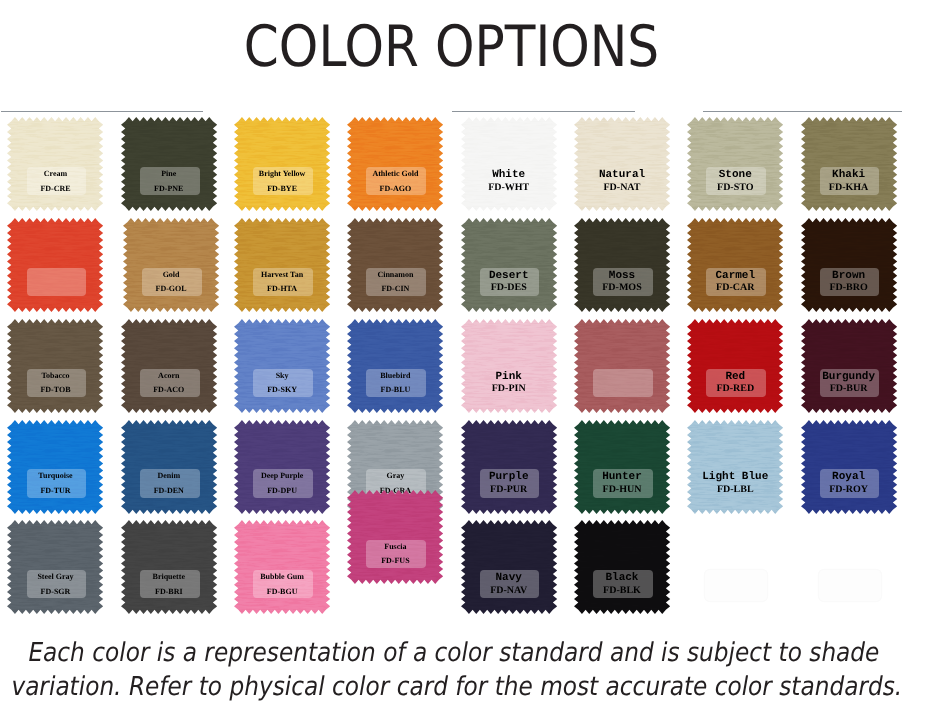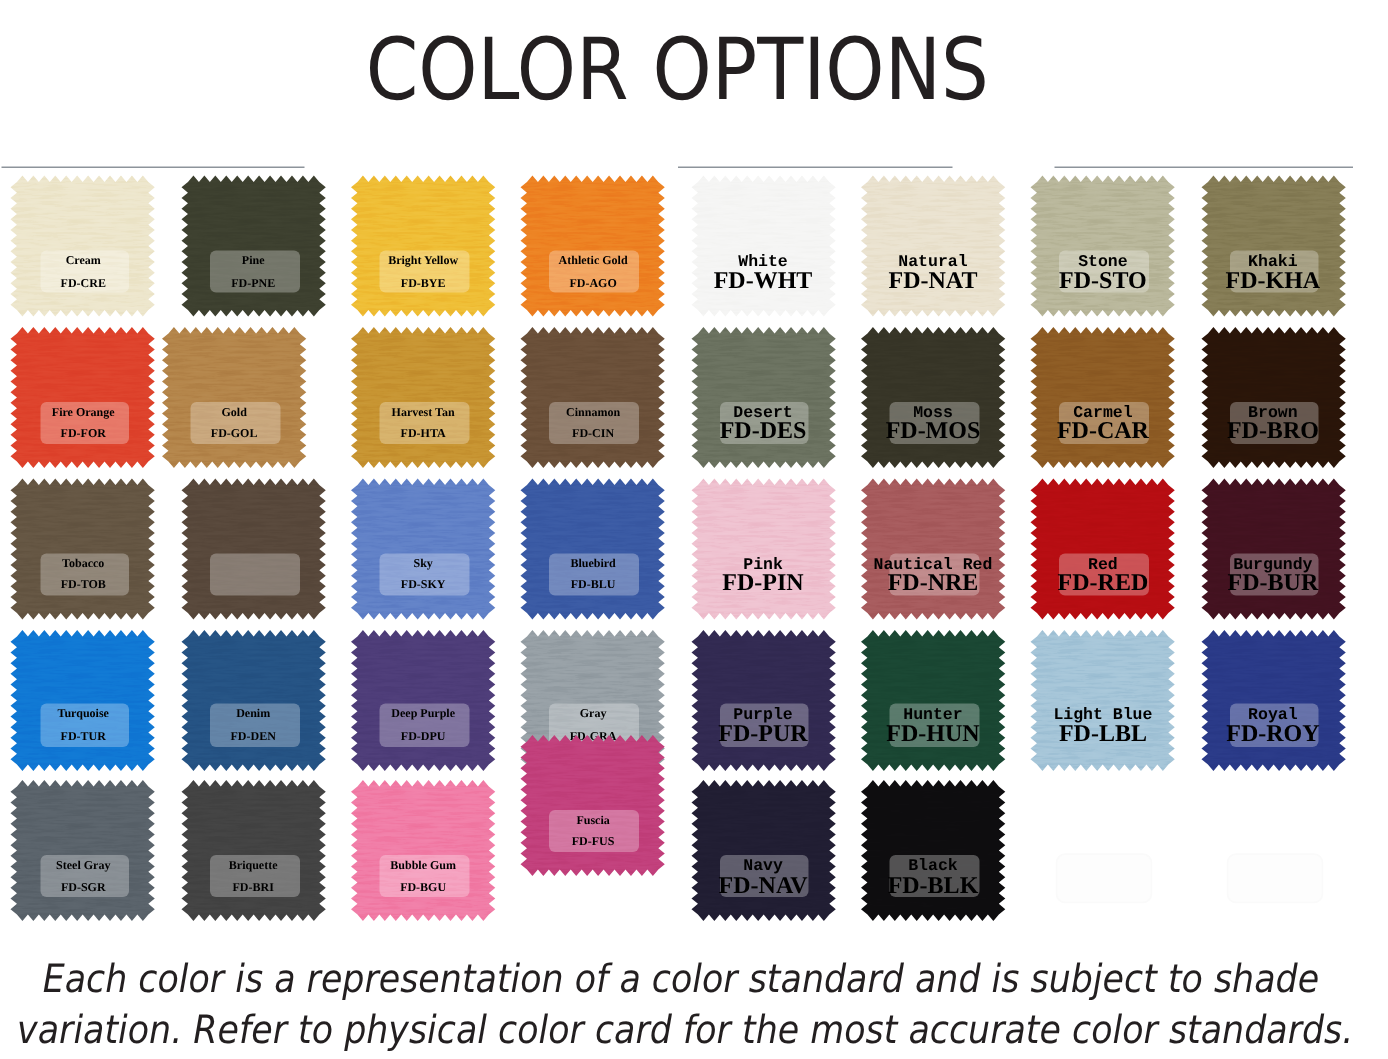--- a/index.html
+++ b/index.html
@@ -22,21 +22,21 @@
   .label-box{position:absolute;left:19.2px;top:49.8px;width:59.7px;height:28.3px;
       border-radius:4px;background:rgba(255,255,255,.285);}
   .swatch.empty .label-box{left:18px;top:50px;width:62px;height:31px;border-radius:5px;
       background:#fdfdfd;box-shadow:0 0 0 1.2px #fafafa;}
   .label-text{position:absolute;left:0;top:49.8px;width:96.2px;height:29px;text-align:center;
       font-family:"Liberation Serif",serif;color:#000000;}
   .label-text .nm{display:block;font-size:8px;line-height:14.5px;font-weight:700;}
   .label-text .cd{display:block;font-size:8px;line-height:14.5px;font-weight:700;}
   .swatch.lg .label-text{top:52.8px;}
   .swatch.lg .label-text .nm{font-size:11px;line-height:11.5px;font-weight:700;font-family:Liberation Mono, monospace;}
-  .swatch.lg .label-text .cd{font-size:16px;line-height:11.5px;font-weight:700;}
+  .swatch.lg .label-text .cd{font-size:10px;line-height:11.5px;font-weight:700;}
 
   #footer{position:absolute;left:0;top:635.5px;width:925px;text-align:center;
       font-family:"DejaVu Sans",sans-serif;font-weight:400;font-size:26px;
       line-height:34.5px;color:#231f20;}
   #footer div{white-space:nowrap;transform:scaleX(.8935);transform-origin:50% 50%;}
   #footer{margin-left:0px;font-style:italic;}
   #footer div:first-child{margin-left:-22px;}
   #footer div:last-child{margin-left:-40px;}
 </style>
 </head>
@@ -193,26 +193,22 @@
         <svg viewBox="0 0 96.2 94">
           <defs>
             <clipPath id="c8">
               <path d="M4.30,4.30 L7.95,0.00 L11.60,4.30 L15.25,0.00 L18.90,4.30 L22.55,0.00 L26.20,4.30 L29.85,0.00 L33.50,4.30 L37.15,0.00 L40.80,4.30 L44.45,0.00 L48.10,4.30 L51.75,0.00 L55.40,4.30 L59.05,0.00 L62.70,4.30 L66.35,0.00 L70.00,4.30 L73.65,0.00 L77.30,4.30 L80.95,0.00 L84.60,4.30 L88.25,0.00 L91.90,4.30 L96.20,7.86 L91.90,11.42 L96.20,14.98 L91.90,18.53 L96.20,22.09 L91.90,25.65 L96.20,29.21 L91.90,32.77 L96.20,36.33 L91.90,39.88 L96.20,43.44 L91.90,47.00 L96.20,50.56 L91.90,54.12 L96.20,57.67 L91.90,61.23 L96.20,64.79 L91.90,68.35 L96.20,71.91 L91.90,75.47 L96.20,79.03 L91.90,82.58 L96.20,86.14 L91.90,89.70 L88.25,94.00 L84.60,89.70 L80.95,94.00 L77.30,89.70 L73.65,94.00 L70.00,89.70 L66.35,94.00 L62.70,89.70 L59.05,94.00 L55.40,89.70 L51.75,94.00 L48.10,89.70 L44.45,94.00 L40.80,89.70 L37.15,94.00 L33.50,89.70 L29.85,94.00 L26.20,89.70 L22.55,94.00 L18.90,89.70 L15.25,94.00 L11.60,89.70 L7.95,94.00 L4.30,89.70 L0.00,86.14 L4.30,82.58 L0.00,79.03 L4.30,75.47 L0.00,71.91 L4.30,68.35 L0.00,64.79 L4.30,61.23 L0.00,57.67 L4.30,54.12 L0.00,50.56 L4.30,47.00 L0.00,43.44 L4.30,39.88 L0.00,36.32 L4.30,32.77 L0.00,29.21 L4.30,25.65 L0.00,22.09 L4.30,18.53 L0.00,14.97 L4.30,11.42 L0.00,7.86 L4.30,4.30 Z"></path>
             </clipPath>
           </defs>
           <path d="M4.30,4.30 L7.95,0.00 L11.60,4.30 L15.25,0.00 L18.90,4.30 L22.55,0.00 L26.20,4.30 L29.85,0.00 L33.50,4.30 L37.15,0.00 L40.80,4.30 L44.45,0.00 L48.10,4.30 L51.75,0.00 L55.40,4.30 L59.05,0.00 L62.70,4.30 L66.35,0.00 L70.00,4.30 L73.65,0.00 L77.30,4.30 L80.95,0.00 L84.60,4.30 L88.25,0.00 L91.90,4.30 L96.20,7.86 L91.90,11.42 L96.20,14.98 L91.90,18.53 L96.20,22.09 L91.90,25.65 L96.20,29.21 L91.90,32.77 L96.20,36.33 L91.90,39.88 L96.20,43.44 L91.90,47.00 L96.20,50.56 L91.90,54.12 L96.20,57.67 L91.90,61.23 L96.20,64.79 L91.90,68.35 L96.20,71.91 L91.90,75.47 L96.20,79.03 L91.90,82.58 L96.20,86.14 L91.90,89.70 L88.25,94.00 L84.60,89.70 L80.95,94.00 L77.30,89.70 L73.65,94.00 L70.00,89.70 L66.35,94.00 L62.70,89.70 L59.05,94.00 L55.40,89.70 L51.75,94.00 L48.10,89.70 L44.45,94.00 L40.80,89.70 L37.15,94.00 L33.50,89.70 L29.85,94.00 L26.20,89.70 L22.55,94.00 L18.90,89.70 L15.25,94.00 L11.60,89.70 L7.95,94.00 L4.30,89.70 L0.00,86.14 L4.30,82.58 L0.00,79.03 L4.30,75.47 L0.00,71.91 L4.30,68.35 L0.00,64.79 L4.30,61.23 L0.00,57.67 L4.30,54.12 L0.00,50.56 L4.30,47.00 L0.00,43.44 L4.30,39.88 L0.00,36.32 L4.30,32.77 L0.00,29.21 L4.30,25.65 L0.00,22.09 L4.30,18.53 L0.00,14.97 L4.30,11.42 L0.00,7.86 L4.30,4.30 Z" fill="#DE432C"></path>
           <rect x="0" y="0" width="96.2" height="94" clip-path="url(#c8)" filter="url(#fabric-weave)" opacity="0.161" style="mix-blend-mode:soft-light"></rect>
         </svg>
         <div class="label-box"></div>
-        <div class="label-text">
-          <span class="nm">Fire Orange</span>
-          <span class="cd">FD-FOR</span>
-        </div>
-      </div>
-      <div class="swatch sm" style="left: 108px; top: 218.1px;">
+      </div>
+      <div class="swatch sm" style="left: 123px; top: 218.1px;">
         <svg viewBox="0 0 96.2 94">
           <defs>
             <clipPath id="c9">
               <path d="M4.30,4.30 L7.95,0.00 L11.60,4.30 L15.25,0.00 L18.90,4.30 L22.55,0.00 L26.20,4.30 L29.85,0.00 L33.50,4.30 L37.15,0.00 L40.80,4.30 L44.45,0.00 L48.10,4.30 L51.75,0.00 L55.40,4.30 L59.05,0.00 L62.70,4.30 L66.35,0.00 L70.00,4.30 L73.65,0.00 L77.30,4.30 L80.95,0.00 L84.60,4.30 L88.25,0.00 L91.90,4.30 L96.20,7.86 L91.90,11.42 L96.20,14.98 L91.90,18.53 L96.20,22.09 L91.90,25.65 L96.20,29.21 L91.90,32.77 L96.20,36.33 L91.90,39.88 L96.20,43.44 L91.90,47.00 L96.20,50.56 L91.90,54.12 L96.20,57.67 L91.90,61.23 L96.20,64.79 L91.90,68.35 L96.20,71.91 L91.90,75.47 L96.20,79.03 L91.90,82.58 L96.20,86.14 L91.90,89.70 L88.25,94.00 L84.60,89.70 L80.95,94.00 L77.30,89.70 L73.65,94.00 L70.00,89.70 L66.35,94.00 L62.70,89.70 L59.05,94.00 L55.40,89.70 L51.75,94.00 L48.10,89.70 L44.45,94.00 L40.80,89.70 L37.15,94.00 L33.50,89.70 L29.85,94.00 L26.20,89.70 L22.55,94.00 L18.90,89.70 L15.25,94.00 L11.60,89.70 L7.95,94.00 L4.30,89.70 L0.00,86.14 L4.30,82.58 L0.00,79.03 L4.30,75.47 L0.00,71.91 L4.30,68.35 L0.00,64.79 L4.30,61.23 L0.00,57.67 L4.30,54.12 L0.00,50.56 L4.30,47.00 L0.00,43.44 L4.30,39.88 L0.00,36.32 L4.30,32.77 L0.00,29.21 L4.30,25.65 L0.00,22.09 L4.30,18.53 L0.00,14.97 L4.30,11.42 L0.00,7.86 L4.30,4.30 Z"></path>
             </clipPath>
           </defs>
           <path d="M4.30,4.30 L7.95,0.00 L11.60,4.30 L15.25,0.00 L18.90,4.30 L22.55,0.00 L26.20,4.30 L29.85,0.00 L33.50,4.30 L37.15,0.00 L40.80,4.30 L44.45,0.00 L48.10,4.30 L51.75,0.00 L55.40,4.30 L59.05,0.00 L62.70,4.30 L66.35,0.00 L70.00,4.30 L73.65,0.00 L77.30,4.30 L80.95,0.00 L84.60,4.30 L88.25,0.00 L91.90,4.30 L96.20,7.86 L91.90,11.42 L96.20,14.98 L91.90,18.53 L96.20,22.09 L91.90,25.65 L96.20,29.21 L91.90,32.77 L96.20,36.33 L91.90,39.88 L96.20,43.44 L91.90,47.00 L96.20,50.56 L91.90,54.12 L96.20,57.67 L91.90,61.23 L96.20,64.79 L91.90,68.35 L96.20,71.91 L91.90,75.47 L96.20,79.03 L91.90,82.58 L96.20,86.14 L91.90,89.70 L88.25,94.00 L84.60,89.70 L80.95,94.00 L77.30,89.70 L73.65,94.00 L70.00,89.70 L66.35,94.00 L62.70,89.70 L59.05,94.00 L55.40,89.70 L51.75,94.00 L48.10,89.70 L44.45,94.00 L40.80,89.70 L37.15,94.00 L33.50,89.70 L29.85,94.00 L26.20,89.70 L22.55,94.00 L18.90,89.70 L15.25,94.00 L11.60,89.70 L7.95,94.00 L4.30,89.70 L0.00,86.14 L4.30,82.58 L0.00,79.03 L4.30,75.47 L0.00,71.91 L4.30,68.35 L0.00,64.79 L4.30,61.23 L0.00,57.67 L4.30,54.12 L0.00,50.56 L4.30,47.00 L0.00,43.44 L4.30,39.88 L0.00,36.32 L4.30,32.77 L0.00,29.21 L4.30,25.65 L0.00,22.09 L4.30,18.53 L0.00,14.97 L4.30,11.42 L0.00,7.86 L4.30,4.30 Z" fill="#B4854A"></path>
           <rect x="0" y="0" width="96.2" height="94" clip-path="url(#c9)" filter="url(#fabric-weave)" opacity="0.212" style="mix-blend-mode:soft-light"></rect>
         </svg>
         <div class="label-box"></div>
@@ -337,20 +333,24 @@
         <svg viewBox="0 0 96.2 94">
           <defs>
             <clipPath id="c17">
               <path d="M4.30,4.30 L7.95,0.00 L11.60,4.30 L15.25,0.00 L18.90,4.30 L22.55,0.00 L26.20,4.30 L29.85,0.00 L33.50,4.30 L37.15,0.00 L40.80,4.30 L44.45,0.00 L48.10,4.30 L51.75,0.00 L55.40,4.30 L59.05,0.00 L62.70,4.30 L66.35,0.00 L70.00,4.30 L73.65,0.00 L77.30,4.30 L80.95,0.00 L84.60,4.30 L88.25,0.00 L91.90,4.30 L96.20,7.86 L91.90,11.42 L96.20,14.98 L91.90,18.53 L96.20,22.09 L91.90,25.65 L96.20,29.21 L91.90,32.77 L96.20,36.33 L91.90,39.88 L96.20,43.44 L91.90,47.00 L96.20,50.56 L91.90,54.12 L96.20,57.67 L91.90,61.23 L96.20,64.79 L91.90,68.35 L96.20,71.91 L91.90,75.47 L96.20,79.03 L91.90,82.58 L96.20,86.14 L91.90,89.70 L88.25,94.00 L84.60,89.70 L80.95,94.00 L77.30,89.70 L73.65,94.00 L70.00,89.70 L66.35,94.00 L62.70,89.70 L59.05,94.00 L55.40,89.70 L51.75,94.00 L48.10,89.70 L44.45,94.00 L40.80,89.70 L37.15,94.00 L33.50,89.70 L29.85,94.00 L26.20,89.70 L22.55,94.00 L18.90,89.70 L15.25,94.00 L11.60,89.70 L7.95,94.00 L4.30,89.70 L0.00,86.14 L4.30,82.58 L0.00,79.03 L4.30,75.47 L0.00,71.91 L4.30,68.35 L0.00,64.79 L4.30,61.23 L0.00,57.67 L4.30,54.12 L0.00,50.56 L4.30,47.00 L0.00,43.44 L4.30,39.88 L0.00,36.32 L4.30,32.77 L0.00,29.21 L4.30,25.65 L0.00,22.09 L4.30,18.53 L0.00,14.97 L4.30,11.42 L0.00,7.86 L4.30,4.30 Z"></path>
             </clipPath>
           </defs>
           <path d="M4.30,4.30 L7.95,0.00 L11.60,4.30 L15.25,0.00 L18.90,4.30 L22.55,0.00 L26.20,4.30 L29.85,0.00 L33.50,4.30 L37.15,0.00 L40.80,4.30 L44.45,0.00 L48.10,4.30 L51.75,0.00 L55.40,4.30 L59.05,0.00 L62.70,4.30 L66.35,0.00 L70.00,4.30 L73.65,0.00 L77.30,4.30 L80.95,0.00 L84.60,4.30 L88.25,0.00 L91.90,4.30 L96.20,7.86 L91.90,11.42 L96.20,14.98 L91.90,18.53 L96.20,22.09 L91.90,25.65 L96.20,29.21 L91.90,32.77 L96.20,36.33 L91.90,39.88 L96.20,43.44 L91.90,47.00 L96.20,50.56 L91.90,54.12 L96.20,57.67 L91.90,61.23 L96.20,64.79 L91.90,68.35 L96.20,71.91 L91.90,75.47 L96.20,79.03 L91.90,82.58 L96.20,86.14 L91.90,89.70 L88.25,94.00 L84.60,89.70 L80.95,94.00 L77.30,89.70 L73.65,94.00 L70.00,89.70 L66.35,94.00 L62.70,89.70 L59.05,94.00 L55.40,89.70 L51.75,94.00 L48.10,89.70 L44.45,94.00 L40.80,89.70 L37.15,94.00 L33.50,89.70 L29.85,94.00 L26.20,89.70 L22.55,94.00 L18.90,89.70 L15.25,94.00 L11.60,89.70 L7.95,94.00 L4.30,89.70 L0.00,86.14 L4.30,82.58 L0.00,79.03 L4.30,75.47 L0.00,71.91 L4.30,68.35 L0.00,64.79 L4.30,61.23 L0.00,57.67 L4.30,54.12 L0.00,50.56 L4.30,47.00 L0.00,43.44 L4.30,39.88 L0.00,36.32 L4.30,32.77 L0.00,29.21 L4.30,25.65 L0.00,22.09 L4.30,18.53 L0.00,14.97 L4.30,11.42 L0.00,7.86 L4.30,4.30 Z" fill="#58483B"></path>
           <rect x="0" y="0" width="96.2" height="94" clip-path="url(#c17)" filter="url(#fabric-weave)" opacity="0.110" style="mix-blend-mode:soft-light"></rect>
         </svg>
         <div class="label-box"></div>
+        <div class="label-text">
+          <span class="nm">Acorn</span>
+          <span class="cd">FD-ACO</span>
+        </div>
       </div>
       <div class="swatch sm" style="left: 234px; top: 318.8px;">
         <svg viewBox="0 0 96.2 94">
           <defs>
             <clipPath id="c18">
               <path d="M4.30,4.30 L7.95,0.00 L11.60,4.30 L15.25,0.00 L18.90,4.30 L22.55,0.00 L26.20,4.30 L29.85,0.00 L33.50,4.30 L37.15,0.00 L40.80,4.30 L44.45,0.00 L48.10,4.30 L51.75,0.00 L55.40,4.30 L59.05,0.00 L62.70,4.30 L66.35,0.00 L70.00,4.30 L73.65,0.00 L77.30,4.30 L80.95,0.00 L84.60,4.30 L88.25,0.00 L91.90,4.30 L96.20,7.86 L91.90,11.42 L96.20,14.98 L91.90,18.53 L96.20,22.09 L91.90,25.65 L96.20,29.21 L91.90,32.77 L96.20,36.33 L91.90,39.88 L96.20,43.44 L91.90,47.00 L96.20,50.56 L91.90,54.12 L96.20,57.67 L91.90,61.23 L96.20,64.79 L91.90,68.35 L96.20,71.91 L91.90,75.47 L96.20,79.03 L91.90,82.58 L96.20,86.14 L91.90,89.70 L88.25,94.00 L84.60,89.70 L80.95,94.00 L77.30,89.70 L73.65,94.00 L70.00,89.70 L66.35,94.00 L62.70,89.70 L59.05,94.00 L55.40,89.70 L51.75,94.00 L48.10,89.70 L44.45,94.00 L40.80,89.70 L37.15,94.00 L33.50,89.70 L29.85,94.00 L26.20,89.70 L22.55,94.00 L18.90,89.70 L15.25,94.00 L11.60,89.70 L7.95,94.00 L4.30,89.70 L0.00,86.14 L4.30,82.58 L0.00,79.03 L4.30,75.47 L0.00,71.91 L4.30,68.35 L0.00,64.79 L4.30,61.23 L0.00,57.67 L4.30,54.12 L0.00,50.56 L4.30,47.00 L0.00,43.44 L4.30,39.88 L0.00,36.32 L4.30,32.77 L0.00,29.21 L4.30,25.65 L0.00,22.09 L4.30,18.53 L0.00,14.97 L4.30,11.42 L0.00,7.86 L4.30,4.30 Z"></path>
             </clipPath>
           </defs>
           <path d="M4.30,4.30 L7.95,0.00 L11.60,4.30 L15.25,0.00 L18.90,4.30 L22.55,0.00 L26.20,4.30 L29.85,0.00 L33.50,4.30 L37.15,0.00 L40.80,4.30 L44.45,0.00 L48.10,4.30 L51.75,0.00 L55.40,4.30 L59.05,0.00 L62.70,4.30 L66.35,0.00 L70.00,4.30 L73.65,0.00 L77.30,4.30 L80.95,0.00 L84.60,4.30 L88.25,0.00 L91.90,4.30 L96.20,7.86 L91.90,11.42 L96.20,14.98 L91.90,18.53 L96.20,22.09 L91.90,25.65 L96.20,29.21 L91.90,32.77 L96.20,36.33 L91.90,39.88 L96.20,43.44 L91.90,47.00 L96.20,50.56 L91.90,54.12 L96.20,57.67 L91.90,61.23 L96.20,64.79 L91.90,68.35 L96.20,71.91 L91.90,75.47 L96.20,79.03 L91.90,82.58 L96.20,86.14 L91.90,89.70 L88.25,94.00 L84.60,89.70 L80.95,94.00 L77.30,89.70 L73.65,94.00 L70.00,89.70 L66.35,94.00 L62.70,89.70 L59.05,94.00 L55.40,89.70 L51.75,94.00 L48.10,89.70 L44.45,94.00 L40.80,89.70 L37.15,94.00 L33.50,89.70 L29.85,94.00 L26.20,89.70 L22.55,94.00 L18.90,89.70 L15.25,94.00 L11.60,89.70 L7.95,94.00 L4.30,89.70 L0.00,86.14 L4.30,82.58 L0.00,79.03 L4.30,75.47 L0.00,71.91 L4.30,68.35 L0.00,64.79 L4.30,61.23 L0.00,57.67 L4.30,54.12 L0.00,50.56 L4.30,47.00 L0.00,43.44 L4.30,39.88 L0.00,36.32 L4.30,32.77 L0.00,29.21 L4.30,25.65 L0.00,22.09 L4.30,18.53 L0.00,14.97 L4.30,11.42 L0.00,7.86 L4.30,4.30 Z" fill="#6181C7"></path>
           <rect x="0" y="0" width="96.2" height="94" clip-path="url(#c18)" filter="url(#fabric-weave)" opacity="0.188" style="mix-blend-mode:soft-light"></rect>
@@ -396,24 +396,20 @@
         <svg viewBox="0 0 96.2 94">
           <defs>
             <clipPath id="c21">
               <path d="M4.30,4.30 L7.95,0.00 L11.60,4.30 L15.25,0.00 L18.90,4.30 L22.55,0.00 L26.20,4.30 L29.85,0.00 L33.50,4.30 L37.15,0.00 L40.80,4.30 L44.45,0.00 L48.10,4.30 L51.75,0.00 L55.40,4.30 L59.05,0.00 L62.70,4.30 L66.35,0.00 L70.00,4.30 L73.65,0.00 L77.30,4.30 L80.95,0.00 L84.60,4.30 L88.25,0.00 L91.90,4.30 L96.20,7.86 L91.90,11.42 L96.20,14.98 L91.90,18.53 L96.20,22.09 L91.90,25.65 L96.20,29.21 L91.90,32.77 L96.20,36.33 L91.90,39.88 L96.20,43.44 L91.90,47.00 L96.20,50.56 L91.90,54.12 L96.20,57.67 L91.90,61.23 L96.20,64.79 L91.90,68.35 L96.20,71.91 L91.90,75.47 L96.20,79.03 L91.90,82.58 L96.20,86.14 L91.90,89.70 L88.25,94.00 L84.60,89.70 L80.95,94.00 L77.30,89.70 L73.65,94.00 L70.00,89.70 L66.35,94.00 L62.70,89.70 L59.05,94.00 L55.40,89.70 L51.75,94.00 L48.10,89.70 L44.45,94.00 L40.80,89.70 L37.15,94.00 L33.50,89.70 L29.85,94.00 L26.20,89.70 L22.55,94.00 L18.90,89.70 L15.25,94.00 L11.60,89.70 L7.95,94.00 L4.30,89.70 L0.00,86.14 L4.30,82.58 L0.00,79.03 L4.30,75.47 L0.00,71.91 L4.30,68.35 L0.00,64.79 L4.30,61.23 L0.00,57.67 L4.30,54.12 L0.00,50.56 L4.30,47.00 L0.00,43.44 L4.30,39.88 L0.00,36.32 L4.30,32.77 L0.00,29.21 L4.30,25.65 L0.00,22.09 L4.30,18.53 L0.00,14.97 L4.30,11.42 L0.00,7.86 L4.30,4.30 Z"></path>
             </clipPath>
           </defs>
           <path d="M4.30,4.30 L7.95,0.00 L11.60,4.30 L15.25,0.00 L18.90,4.30 L22.55,0.00 L26.20,4.30 L29.85,0.00 L33.50,4.30 L37.15,0.00 L40.80,4.30 L44.45,0.00 L48.10,4.30 L51.75,0.00 L55.40,4.30 L59.05,0.00 L62.70,4.30 L66.35,0.00 L70.00,4.30 L73.65,0.00 L77.30,4.30 L80.95,0.00 L84.60,4.30 L88.25,0.00 L91.90,4.30 L96.20,7.86 L91.90,11.42 L96.20,14.98 L91.90,18.53 L96.20,22.09 L91.90,25.65 L96.20,29.21 L91.90,32.77 L96.20,36.33 L91.90,39.88 L96.20,43.44 L91.90,47.00 L96.20,50.56 L91.90,54.12 L96.20,57.67 L91.90,61.23 L96.20,64.79 L91.90,68.35 L96.20,71.91 L91.90,75.47 L96.20,79.03 L91.90,82.58 L96.20,86.14 L91.90,89.70 L88.25,94.00 L84.60,89.70 L80.95,94.00 L77.30,89.70 L73.65,94.00 L70.00,89.70 L66.35,94.00 L62.70,89.70 L59.05,94.00 L55.40,89.70 L51.75,94.00 L48.10,89.70 L44.45,94.00 L40.80,89.70 L37.15,94.00 L33.50,89.70 L29.85,94.00 L26.20,89.70 L22.55,94.00 L18.90,89.70 L15.25,94.00 L11.60,89.70 L7.95,94.00 L4.30,89.70 L0.00,86.14 L4.30,82.58 L0.00,79.03 L4.30,75.47 L0.00,71.91 L4.30,68.35 L0.00,64.79 L4.30,61.23 L0.00,57.67 L4.30,54.12 L0.00,50.56 L4.30,47.00 L0.00,43.44 L4.30,39.88 L0.00,36.32 L4.30,32.77 L0.00,29.21 L4.30,25.65 L0.00,22.09 L4.30,18.53 L0.00,14.97 L4.30,11.42 L0.00,7.86 L4.30,4.30 Z" fill="#A75B5D"></path>
           <rect x="0" y="0" width="96.2" height="94" clip-path="url(#c21)" filter="url(#fabric-weave)" opacity="0.166" style="mix-blend-mode:soft-light"></rect>
         </svg>
         <div class="label-box"></div>
-        <div class="label-text">
-          <span class="nm">Nautical Red</span>
-          <span class="cd">FD-NRE</span>
-        </div>
       </div>
       <div class="swatch lg" style="left: 687.2px; top: 318.8px;">
         <svg viewBox="0 0 96.2 94">
           <defs>
             <clipPath id="c22">
               <path d="M4.30,4.30 L7.95,0.00 L11.60,4.30 L15.25,0.00 L18.90,4.30 L22.55,0.00 L26.20,4.30 L29.85,0.00 L33.50,4.30 L37.15,0.00 L40.80,4.30 L44.45,0.00 L48.10,4.30 L51.75,0.00 L55.40,4.30 L59.05,0.00 L62.70,4.30 L66.35,0.00 L70.00,4.30 L73.65,0.00 L77.30,4.30 L80.95,0.00 L84.60,4.30 L88.25,0.00 L91.90,4.30 L96.20,7.86 L91.90,11.42 L96.20,14.98 L91.90,18.53 L96.20,22.09 L91.90,25.65 L96.20,29.21 L91.90,32.77 L96.20,36.33 L91.90,39.88 L96.20,43.44 L91.90,47.00 L96.20,50.56 L91.90,54.12 L96.20,57.67 L91.90,61.23 L96.20,64.79 L91.90,68.35 L96.20,71.91 L91.90,75.47 L96.20,79.03 L91.90,82.58 L96.20,86.14 L91.90,89.70 L88.25,94.00 L84.60,89.70 L80.95,94.00 L77.30,89.70 L73.65,94.00 L70.00,89.70 L66.35,94.00 L62.70,89.70 L59.05,94.00 L55.40,89.70 L51.75,94.00 L48.10,89.70 L44.45,94.00 L40.80,89.70 L37.15,94.00 L33.50,89.70 L29.85,94.00 L26.20,89.70 L22.55,94.00 L18.90,89.70 L15.25,94.00 L11.60,89.70 L7.95,94.00 L4.30,89.70 L0.00,86.14 L4.30,82.58 L0.00,79.03 L4.30,75.47 L0.00,71.91 L4.30,68.35 L0.00,64.79 L4.30,61.23 L0.00,57.67 L4.30,54.12 L0.00,50.56 L4.30,47.00 L0.00,43.44 L4.30,39.88 L0.00,36.32 L4.30,32.77 L0.00,29.21 L4.30,25.65 L0.00,22.09 L4.30,18.53 L0.00,14.97 L4.30,11.42 L0.00,7.86 L4.30,4.30 Z"></path>
             </clipPath>
           </defs>
           <path d="M4.30,4.30 L7.95,0.00 L11.60,4.30 L15.25,0.00 L18.90,4.30 L22.55,0.00 L26.20,4.30 L29.85,0.00 L33.50,4.30 L37.15,0.00 L40.80,4.30 L44.45,0.00 L48.10,4.30 L51.75,0.00 L55.40,4.30 L59.05,0.00 L62.70,4.30 L66.35,0.00 L70.00,4.30 L73.65,0.00 L77.30,4.30 L80.95,0.00 L84.60,4.30 L88.25,0.00 L91.90,4.30 L96.20,7.86 L91.90,11.42 L96.20,14.98 L91.90,18.53 L96.20,22.09 L91.90,25.65 L96.20,29.21 L91.90,32.77 L96.20,36.33 L91.90,39.88 L96.20,43.44 L91.90,47.00 L96.20,50.56 L91.90,54.12 L96.20,57.67 L91.90,61.23 L96.20,64.79 L91.90,68.35 L96.20,71.91 L91.90,75.47 L96.20,79.03 L91.90,82.58 L96.20,86.14 L91.90,89.70 L88.25,94.00 L84.60,89.70 L80.95,94.00 L77.30,89.70 L73.65,94.00 L70.00,89.70 L66.35,94.00 L62.70,89.70 L59.05,94.00 L55.40,89.70 L51.75,94.00 L48.10,89.70 L44.45,94.00 L40.80,89.70 L37.15,94.00 L33.50,89.70 L29.85,94.00 L26.20,89.70 L22.55,94.00 L18.90,89.70 L15.25,94.00 L11.60,89.70 L7.95,94.00 L4.30,89.70 L0.00,86.14 L4.30,82.58 L0.00,79.03 L4.30,75.47 L0.00,71.91 L4.30,68.35 L0.00,64.79 L4.30,61.23 L0.00,57.67 L4.30,54.12 L0.00,50.56 L4.30,47.00 L0.00,43.44 L4.30,39.88 L0.00,36.32 L4.30,32.77 L0.00,29.21 L4.30,25.65 L0.00,22.09 L4.30,18.53 L0.00,14.97 L4.30,11.42 L0.00,7.86 L4.30,4.30 Z" fill="#B70D12"></path>
           <rect x="0" y="0" width="96.2" height="94" clip-path="url(#c22)" filter="url(#fabric-weave)" opacity="0.096" style="mix-blend-mode:soft-light"></rect>

